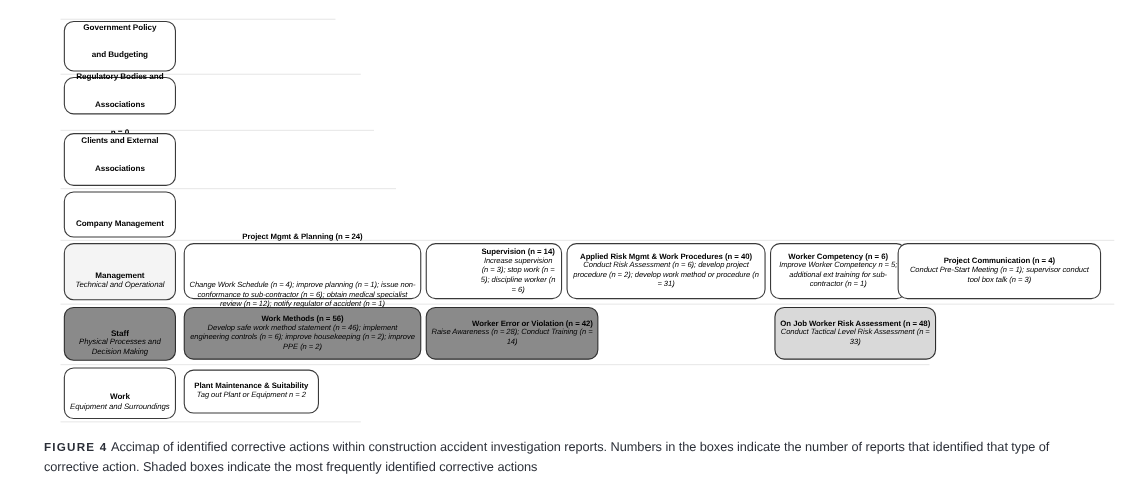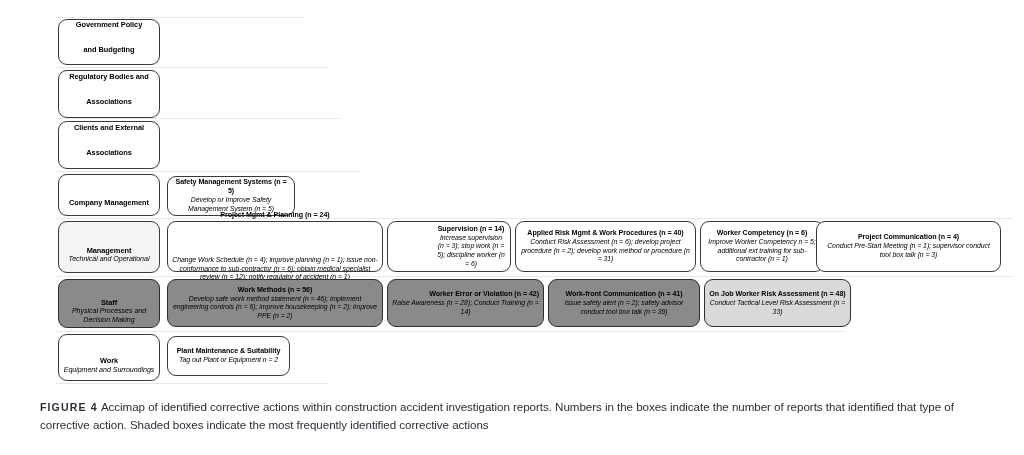--- a/index.html
+++ b/index.html
@@ -49,21 +49,21 @@
   <div class="rowline" style="top:276px;width:958px;"></div>
   <div class="rowline" style="top:331px;width:790px;"></div>
   <div class="rowline" style="top:383px;width:273px;"></div>
 
   <div class="box lvl" style="top:19px;height:46px;">
     <div class="ttl">Government Policy</div>
     <div class="ttl">and Budgeting</div>
     <div class="ttl">n = 0</div>
   </div>
 
-  <div class="box lvl" style="top:70px;height:48px;">
+  <div class="box lvl" style="top:70px;height:34px;">
     <div class="ttl">Regulatory Bodies and</div>
     <div class="ttl">Associations</div>
     <div class="ttl">n = 0</div>
   </div>
 
   <div class="box lvl" style="top:121px;height:48px;">
     <div class="ttl">Clients and External</div>
     <div class="ttl">Associations</div>
     <div class="ttl">n = 0</div>
   </div>
@@ -80,24 +80,20 @@
   <div class="box lvl shade-dark" style="top:279px;height:49px;">
     <div class="ttl">Staff</div>
     <div class="sub">Physical Processes and Decision Making</div>
   </div>
 
   <div class="box lvl" style="top:334px;height:47px;">
     <div class="ttl">Work</div>
     <div class="sub">Equipment and Surroundings</div>
   </div>
 
-  <div class="box" style="left:167px;top:176px;width:128px;height:40px;">
-    <div class="ttl">Safety Management Systems (n = 5)</div>
-    <div class="sub">Develop or Improve Safety Management System (n = 5)</div>
-  </div>
 
   <div class="box" style="left:167px;top:221px;width:216px;height:51px;gap:36px;">
     <div class="ttl">Project Mgmt &amp; Planning (n = 24)</div>
     <div class="sub">Change Work Schedule (n = 4); improve planning (n = 1); issue non-conformance to sub-contractor (n = 6); obtain medical specialist review (n = 12); notify regulator of accident (n = 1)</div>
   </div>
 
   <div class="box" style="left:387px;top:221px;width:124px;height:51px;padding-left:48px;">
     <div class="ttl">Supervision (n = 14)</div>
     <div class="sub">Increase supervision (n = 3); stop work (n = 5); discipline worker (n = 6)</div>
   </div>
@@ -120,24 +116,20 @@
   <div class="box shade-dark" style="left:167px;top:279px;width:216px;height:48px;">
     <div class="ttl">Work Methods (n = 56)</div>
     <div class="sub">Develop safe work method statement (n = 46); implement engineering controls (n = 6); improve housekeeping (n = 2); improve PPE (n = 2)</div>
   </div>
 
   <div class="box shade-dark" style="left:387px;top:279px;width:157px;height:48px;align-items:flex-end;">
     <div class="ttl">Worker Error or Violation (n = 42)</div>
     <div class="sub">Raise Awareness (n = 28); Conduct Training (n = 14)</div>
   </div>
 
-  <div class="box shade-dark" style="left:548px;top:279px;width:152px;height:48px;">
-    <div class="ttl">Work-front Communication (n = 41)</div>
-    <div class="sub">Issue safety alert (n = 2); safety advisor conduct tool box talk (n = 39)</div>
-  </div>
 
   <div class="box shade-mid" style="left:704px;top:279px;width:147px;height:48px;">
     <div class="ttl">On Job Worker Risk Assessment (n = 48)</div>
     <div class="sub">Conduct Tactical Level Risk Assessment (n = 33)</div>
   </div>
 
   <div class="box" style="left:167px;top:336px;width:123px;height:40px;justify-content:center;">
     <div class="ttl">Plant Maintenance &amp; Suitability</div>
     <div class="sub">Tag out Plant or Equipment n = 2</div>
   </div>

